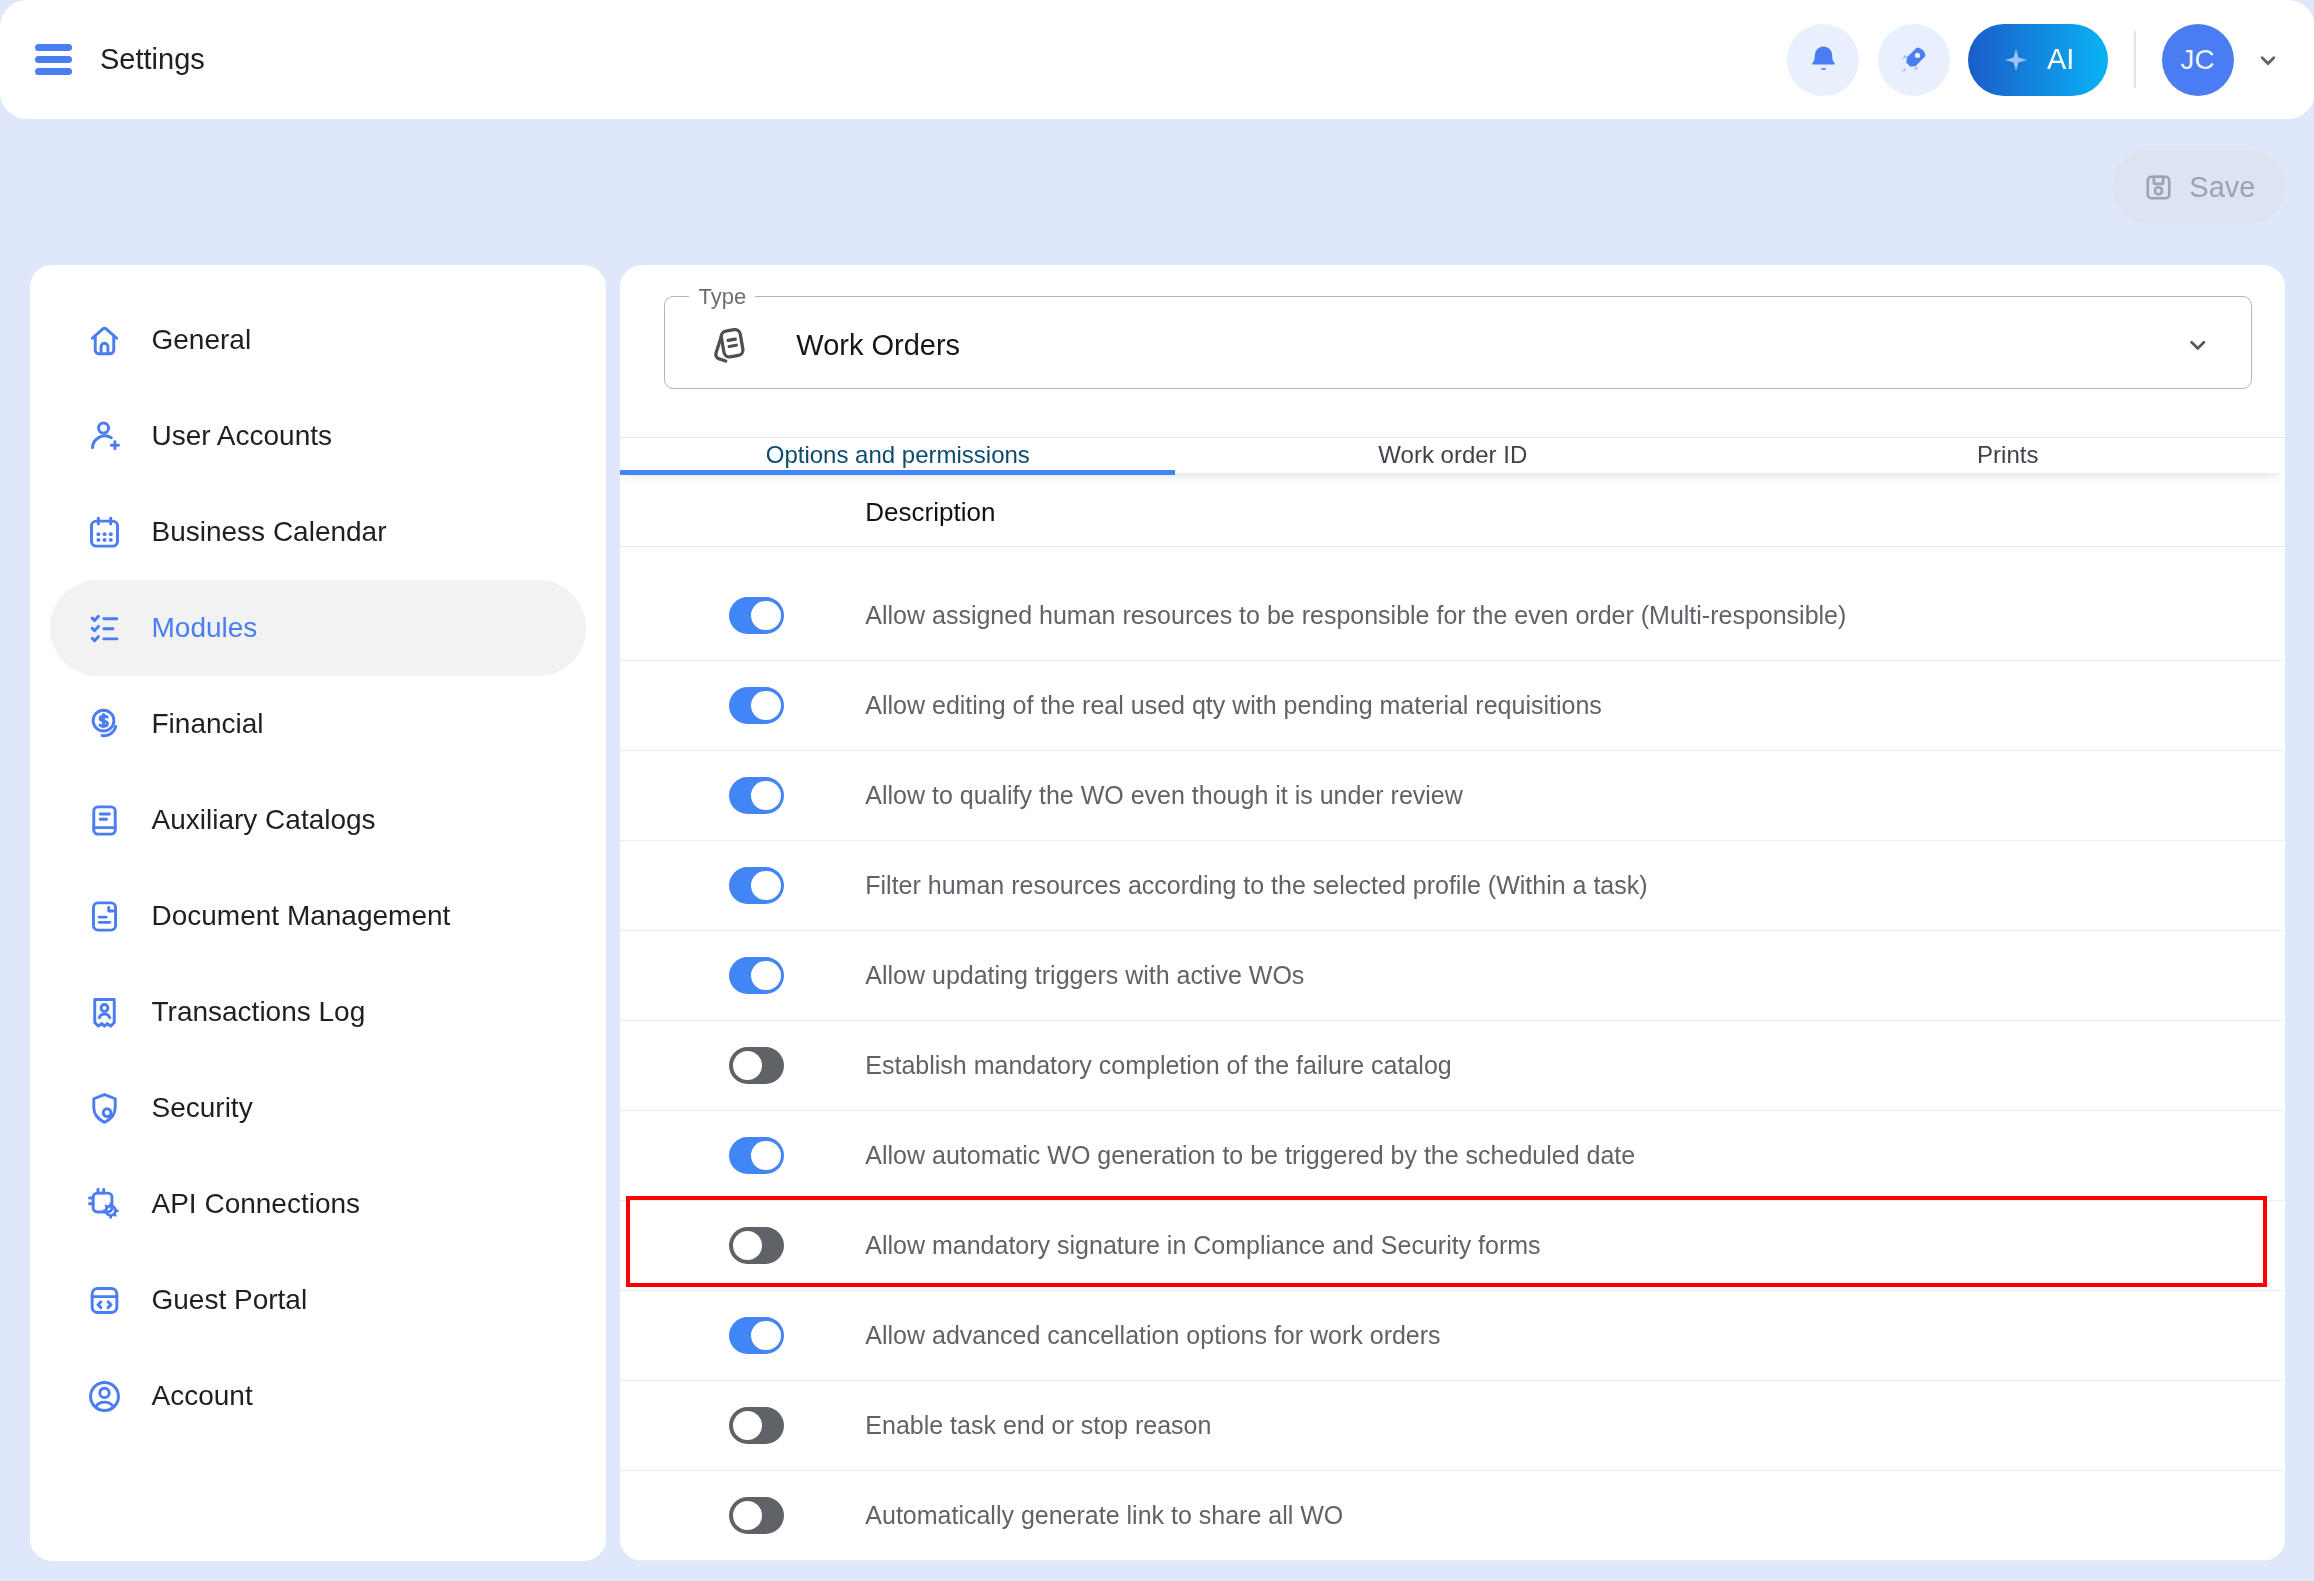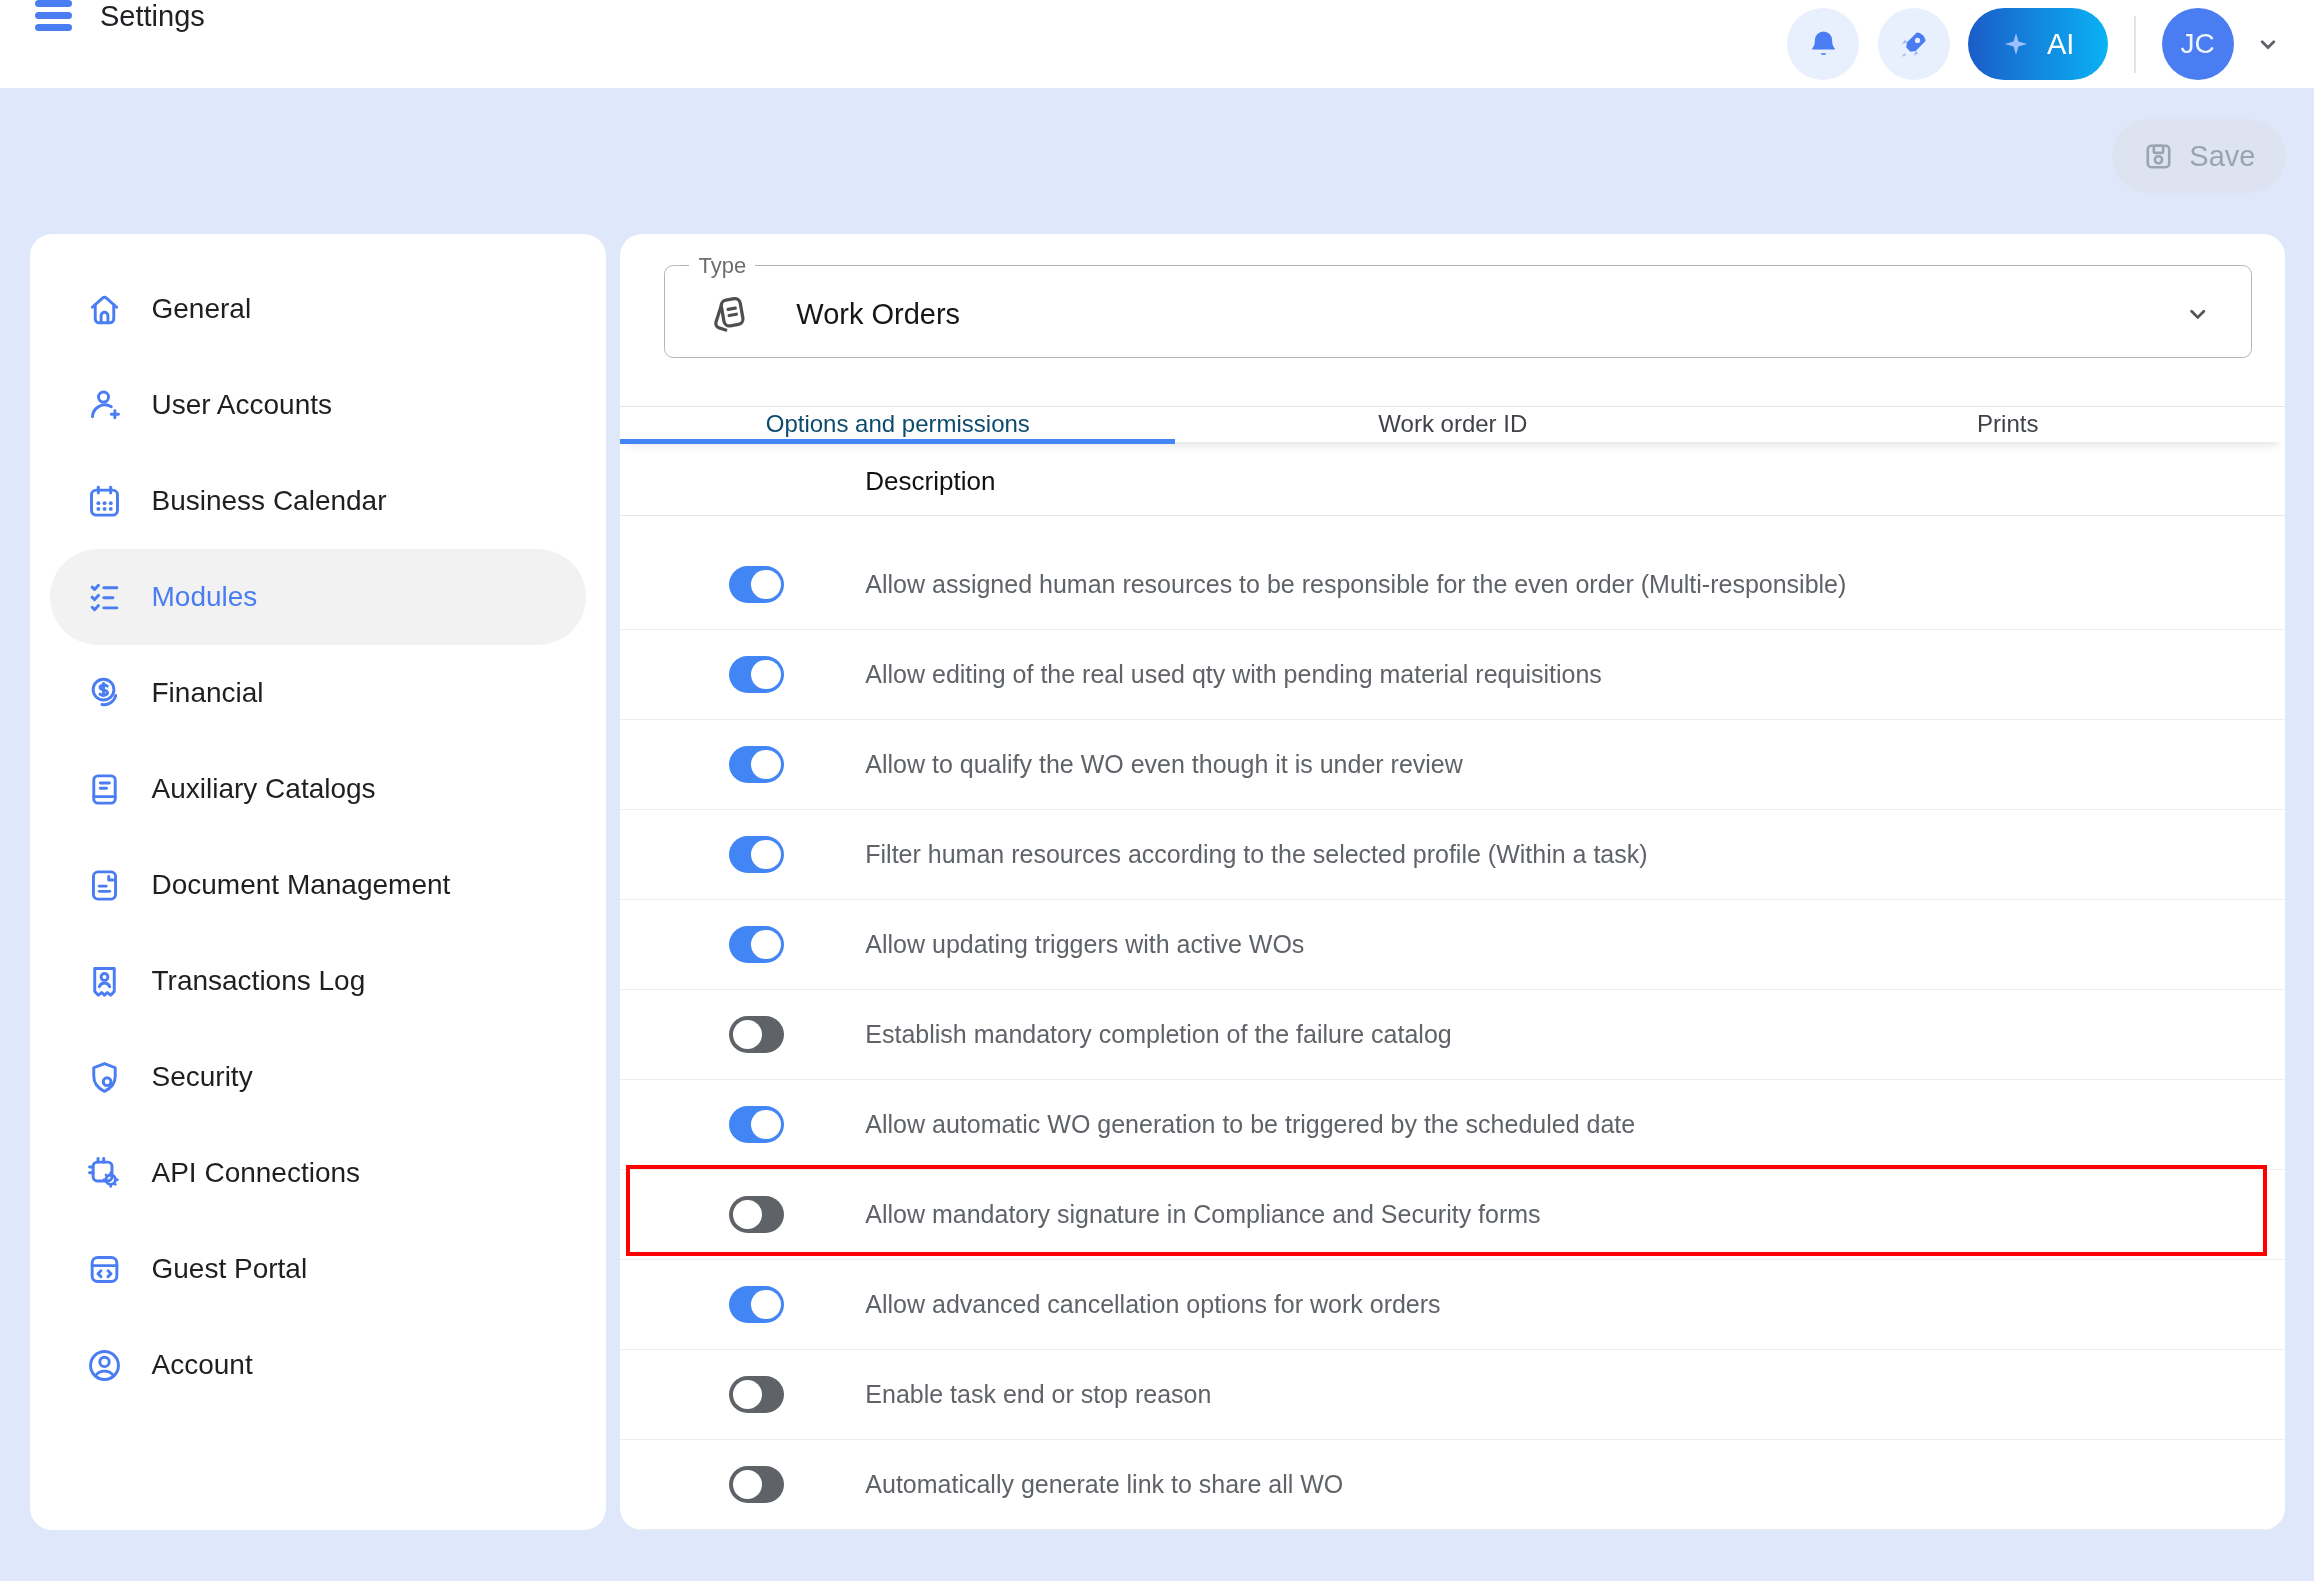--- a/index.html
+++ b/index.html
@@ -5,23 +5,24 @@
   * { margin:0; padding:0; box-sizing:border-box; }
   html,body { width:2315px; height:1582px; overflow:hidden; }
   body {
     font-family:"Liberation Sans","DejaVu Sans",sans-serif;
     background:#dfe8fb;
     color:#1f1f1f;
   }
 
   
   .topbar{
-    height:88px; background:#ffffff;
-    display:flex; 
+    height:119px; background:#ffffff;
+    display:flex; align-items:center;
     padding:0 33px 0 35px;
+    border-radius:27px;
   }
   .hamburger{ width:37px; display:flex; flex-direction:column; gap:5.5px; cursor:pointer; }
   .hamburger span{ height:6.5px; border-radius:3.7px; background:#4a7df2; }
   .app-title{ font-size:29px; color:#202124; margin-left:28px; }
   .topbar-right{ margin-left:auto; display:flex; align-items:center; gap:18.5px; }
   .chip{
     width:72px; height:72px; border-radius:50%;
     background:#e8effd; display:flex; align-items:center; justify-content:center;
     color:#4a7df2; cursor:pointer;
   }

